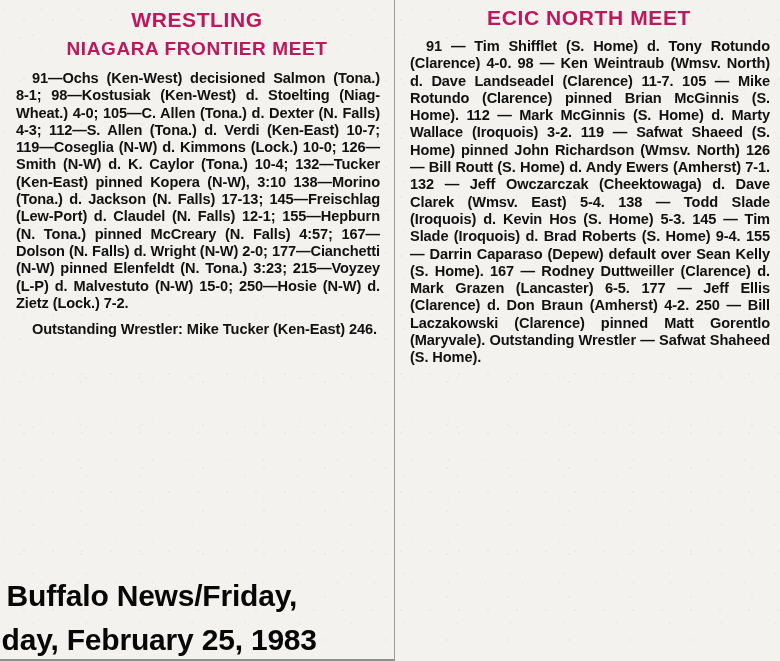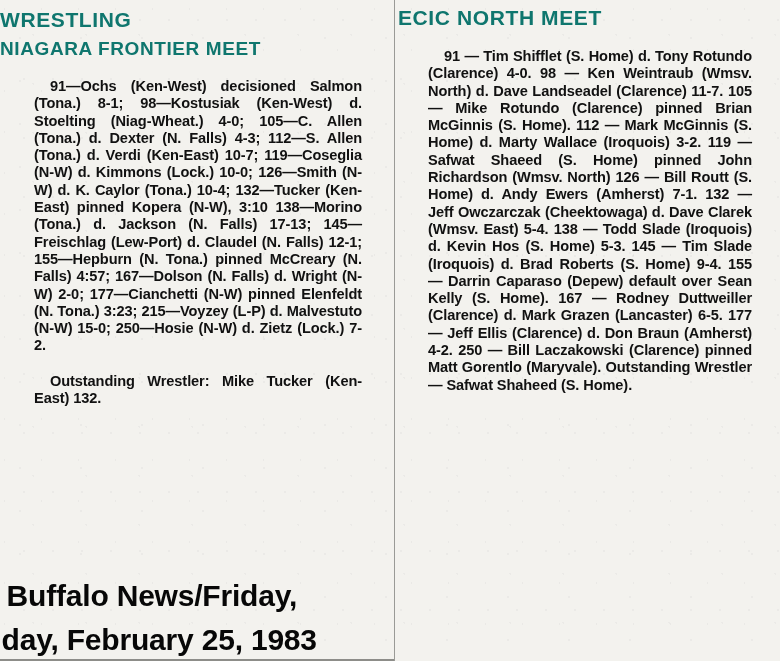--- a/index.html
+++ b/index.html
@@ -51,23 +51,24 @@
   .divider {
     position: absolute;
     left: 394px;
     top: 0;
     width: 1px;
     height: 661px;
     background: #9a9a96;
   }
 
   .headline {
+    text-align: center;
     font-weight: bold;
     letter-spacing: 0.6px;
-    color: #0f766e;
+    color: #be185d;
   }
   .hl-1 {
     font-size: 21px;
     margin: 8px 0 0 0;
   }
   .hl-2 {
     font-size: 19px;
     margin: 6px 0 0 0;
   }
   .hl-right {
@@ -83,21 +84,21 @@
     color: #111;
     letter-spacing: -0.1px;
   }
   .col-left .body-text {
     margin: 10px 14px 0 16px;
   }
   .col-right .body-text {
     margin: 8px 10px 0 12px;
   }
   .para {
-    margin: 18px;
+    margin: 0;
     text-indent: 16px;
   }
   .para + .para {
     margin-top: 9px;
   }
 
   .masthead {
     position: absolute;
     left: -18px;
     bottom: 4px;
@@ -125,21 +126,21 @@
 </head>
 <body>
 
 <div class="page">
 
   <div class="column col-left">
     <h1 class="headline hl-1">WRESTLING</h1>
     <h1 class="headline hl-2">NIAGARA FRONTIER MEET</h1>
     <div class="body-text">
       <p class="para">91—Ochs (Ken-West) decisioned Salmon (Tona.) 8-1; 98—Kostusiak (Ken-West) d. Stoelting (Niag-Wheat.) 4-0; 105—C. Allen (Tona.) d. Dexter (N. Falls) 4-3; 112—S. Allen (Tona.) d. Verdi (Ken-East) 10-7; 119—Coseglia (N-W) d. Kimmons (Lock.) 10-0; 126—Smith (N-W) d. K. Caylor (Tona.) 10-4; 132—Tucker (Ken-East) pinned Kopera (N-W), 3:10 138—Morino (Tona.) d. Jackson (N. Falls) 17-13; 145—Freischlag (Lew-Port) d. Claudel (N. Falls) 12-1; 155—Hepburn (N. Tona.) pinned McCreary (N. Falls) 4:57; 167—Dolson (N. Falls) d. Wright (N-W) 2-0; 177—Cianchetti (N-W) pinned Elenfeldt (N. Tona.) 3:23; 215—Voyzey (L-P) d. Malvestuto (N-W) 15-0; 250—Hosie (N-W) d. Zietz (Lock.) 7-2.</p>
-      <p class="para">Outstanding Wrestler: Mike Tucker (Ken-East) 132.</p>
+      <p class="para">Outstanding Wrestler: Mike Tucker (Ken-East) 246.</p>
     </div>
 
     <div class="masthead">
       <div class="mast-line mast-line-1">e Buffalo News/Friday,</div>
       <div class="mast-line mast-line-2">riday, February 25, 1983</div>
     </div>
     <div class="rule-bottom"></div>
   </div>
 
   <div class="divider"></div>

